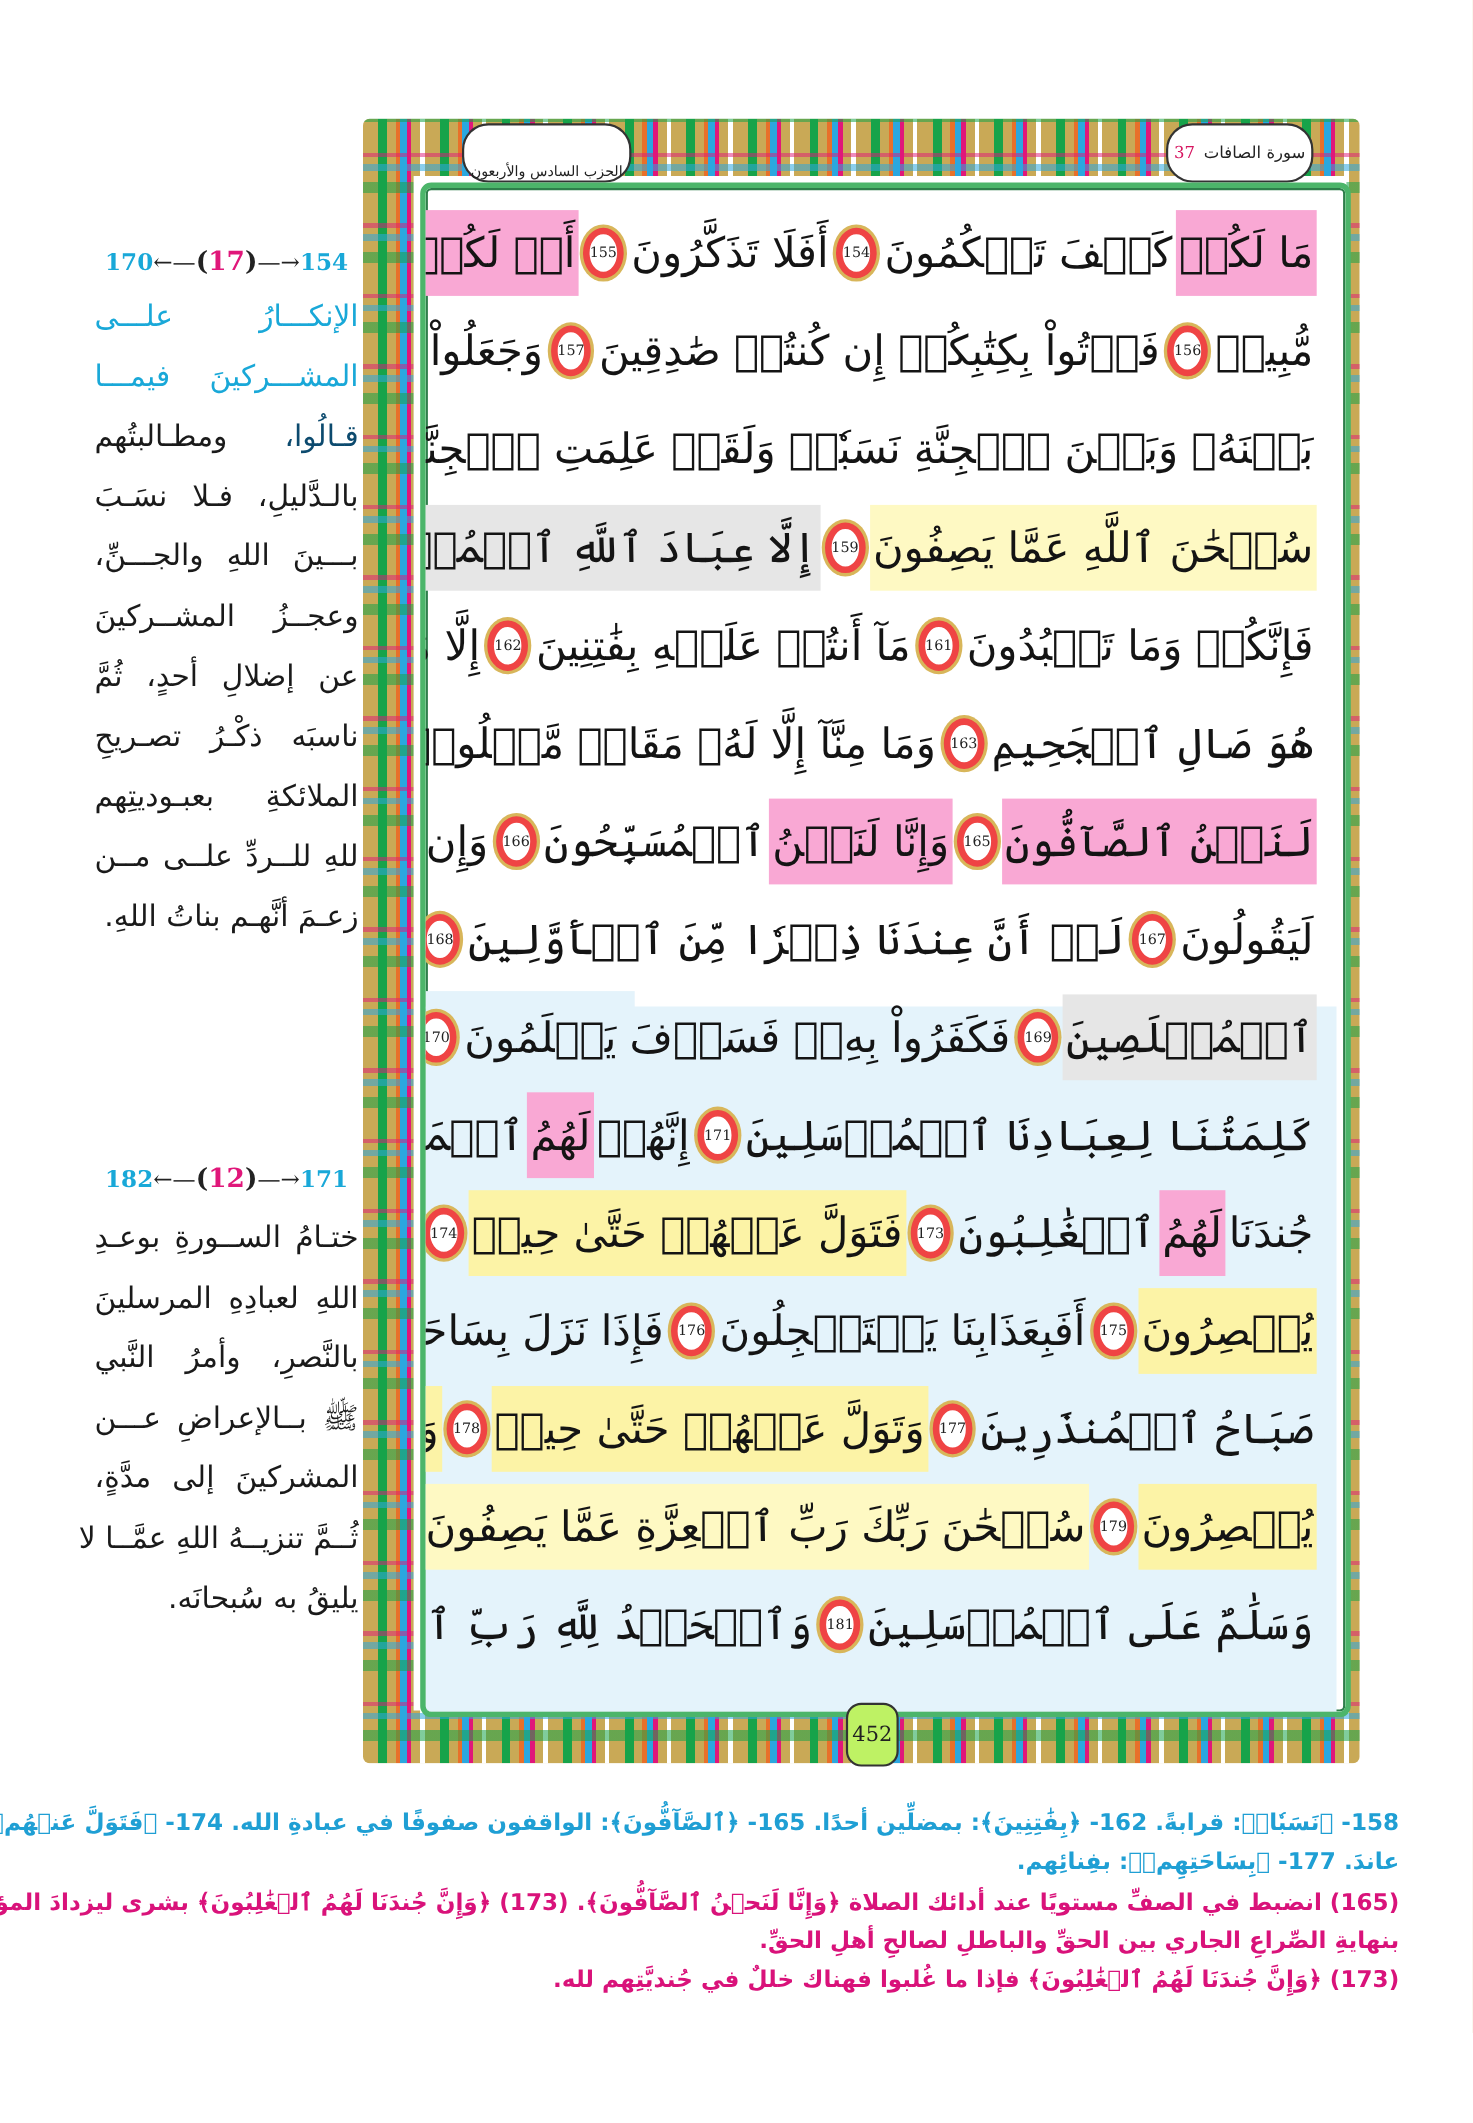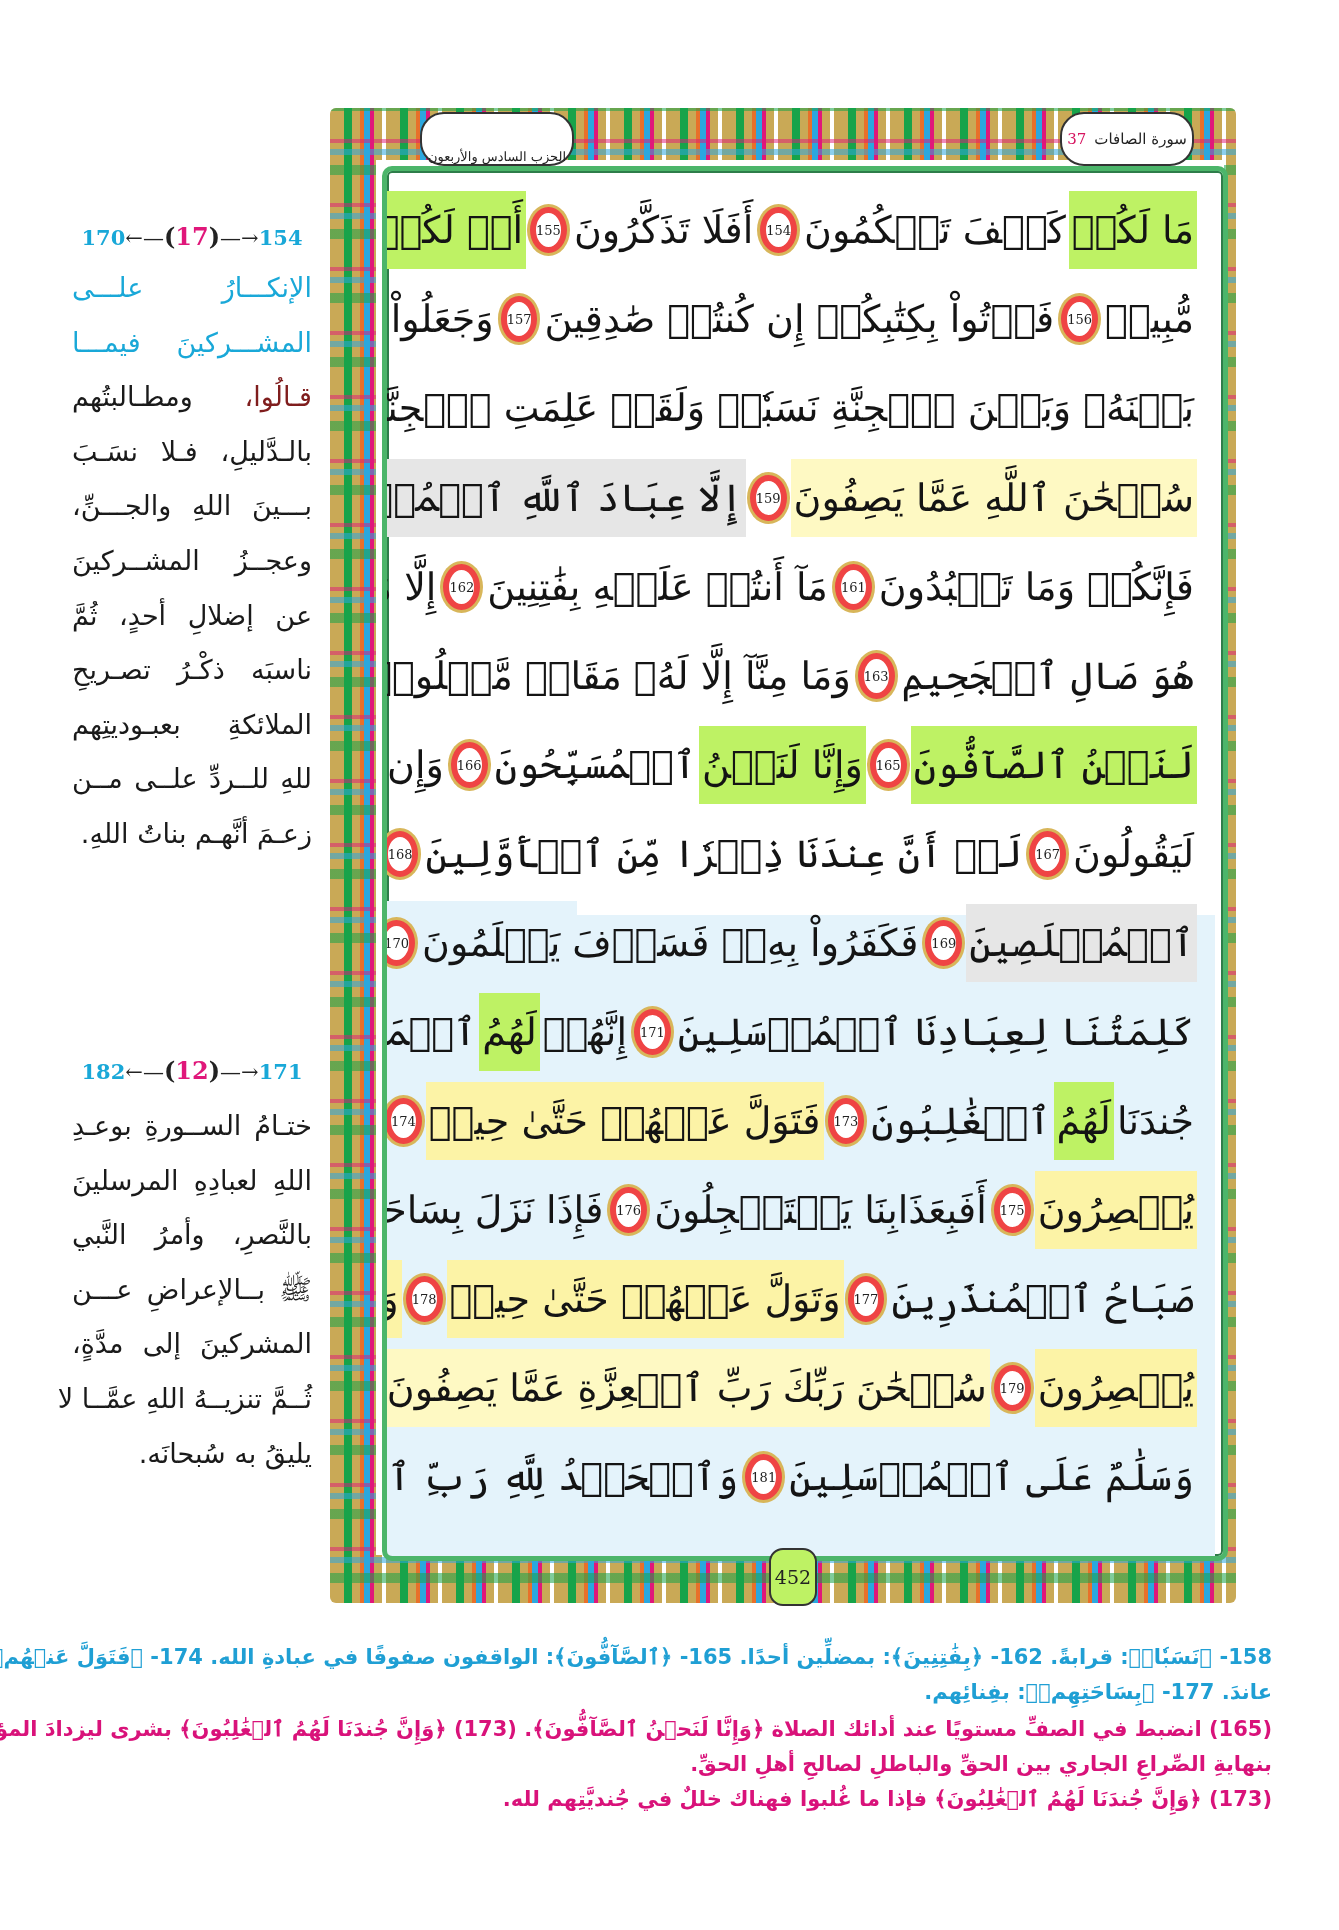--- a/index.html
+++ b/index.html
@@ -1,29 +1,29 @@
 <!DOCTYPE html>
 <html><head>
 <meta charset="utf-8">
 <style>
   html, body { margin: 0; padding: 0; }
   body {
     width: 1339px; height: 1930px; background: #ffffff; position: relative; overflow: hidden;
     font-family: "DejaVu Sans", sans-serif;
   }
   
-  .side { position: absolute; left: 72px; width: 240px; direction: rtl; text-align: justify; }
+  .side { position: absolute; left: 86px; width: 240px; direction: rtl; text-align: justify; }
   .range { direction: ltr; text-align: center; font-family: "DejaVu Serif", serif; font-weight: bold; font-size: 21px; color: #19a8d8; white-space: nowrap; }
   .range .cnt { color: #e0177a; font-size: 24px; }
   .range .paren { color: #222; font-size: 24px; }
   .range .arrow { color: #222; font-weight: normal; }
   .side-line { font-size: 27px; line-height: 54.6px; color: #1a1a1a; white-space: nowrap; text-align-last: justify; }
   .side-line.hl { color: #19a8d8; }
   .side-line.last { text-align-last: right; }
-  .hl-inline { color: #7f1d1d; }
+  .hl-inline { color: #0c4a6e; }
 
   
   .frame-outer {
     position: absolute; left: 330px; top: 108px; width: 906px; height: 1495px;
     background:
       repeating-linear-gradient(90deg, #c9a956 0 14px, #17a34a 14px 22px, #c9a956 22px 30px, #e8702a 30px 34px, #2ba7df 34px 40px, #e0177a 40px 44px, #c9a956 44px 52px, #ffffff 52px 56px),
       #c9a956;
     border-radius: 6px;
   }
   .frame-outer::before {
@@ -55,21 +55,21 @@
     font-family: "DejaVu Serif", serif; font-size: 19px; color: #222;
   }
 
   
   .q-line {
     position: absolute; left: 0; width: 828px; height: 90px; direction: rtl;
     display: flex; align-items: center; justify-content: space-between; padding: 0 18px; box-sizing: border-box;
     font-family: "DejaVu Serif", serif; font-size: 38px; color: #141414; white-space: nowrap;
   }
   .seg { padding: 0 3px; border-radius: 0; line-height: 78px; }
-  .seg.pink { background: #bef264; }
+  .seg.pink { background: #f9a8d4; }
   .seg.blue { background: #fef9c3; }
   .seg.gray { background: #e6e6e6; }
   .seg.yellow { background: #fcf3a6; }
   .marker {
     display: inline-flex; align-items: center; justify-content: center; width: 34px; height: 34px; margin: 0 4px;
     border-radius: 50%; background: #fff; border: 6px solid #ef4444; box-shadow: 0 0 0 3px #d8b65a;
     font-family: "DejaVu Serif", serif; font-size: 13px; color: #222; vertical-align: middle; direction: ltr;
   }
 
   

